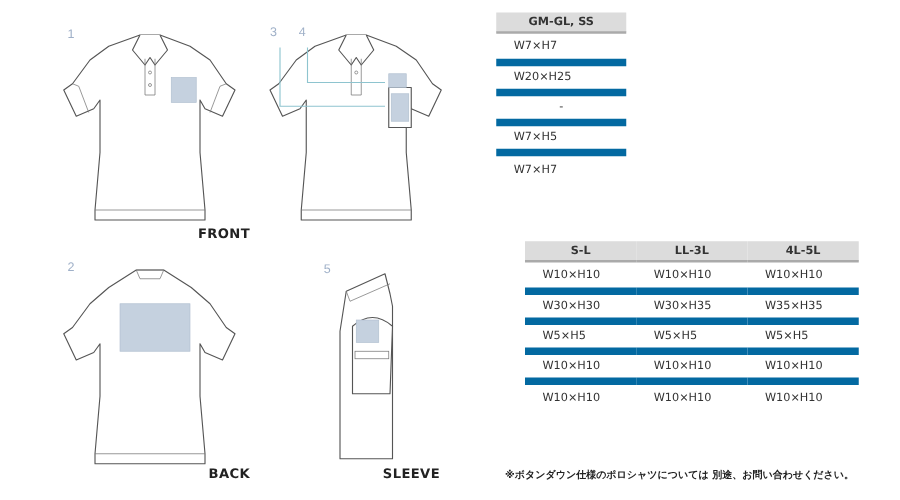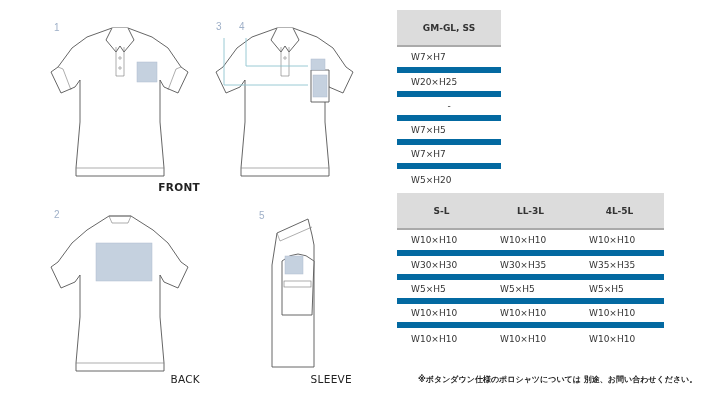--- a/index.html
+++ b/index.html
@@ -2,39 +2,39 @@
 <html><head>
   <meta charset="utf-8">
   <style>
     * { box-sizing: border-box; margin: 0; padding: 0; }
     html, body { width: 720px; height: 400px; background: #ffffff; overflow: hidden; }
     body { position: relative; font-family: "DejaVu Sans", "Liberation Sans", sans-serif; color: #333; }
 
     .figure { position: absolute; }
     .fig-num { position: absolute; font-size: 10px; color: #9fb0c8; font-family: "Liberation Sans", sans-serif; }
     .fig-label { position: absolute; font-size: 10.5px; font-weight: bold; color: #222; text-align: right; letter-spacing: 0.3px; font-family: "DejaVu Sans", sans-serif; }
-    .fig-label.light { font-weight: normal; }
+    .fig-label.light { font-weight: bold; }
     svg { position: absolute; left: 0; top: 0; overflow: visible; }
     .garment { fill: #fff; stroke: #555; stroke-width: 0.9; stroke-linejoin: round; }
     .garment-thin { fill: none; stroke: #777; stroke-width: 0.6; }
     .zone { fill: #c5d1df; stroke: #aebdce; stroke-width: 0.5; }
     .leader { fill: none; stroke: #8ec4cf; stroke-width: 0.9; }
 
     table.spec { position: absolute; border-collapse: collapse; font-size: 9px; color: #333; }
-    table.spec th { background: #dcdcdc; font-weight: bold; color: #333; height: 36px; border-bottom: 2px solid #aaa; font-size: 9px; }
+    table.spec th { background: #dcdcdc; font-weight: bold; color: #333; height: 16px; border-bottom: 2px solid #aaa; font-size: 9px; }
     table.spec td { height: 24px; border-bottom: 6px solid #0369a1; padding-left: 14px; }
     table.spec tr:last-child td { border-bottom: none; }
     .t1 { left: 397px; top: 10px; width: 104px; }
     .t1 td { padding-left: 16px; }
     .t1 td.center { text-align: center; padding-left: 0; }
-    .t2 { left: 397px; top: 193px; width: 267px; }
+    .t2 { left: 420px; top: 193px; width: 267px; }
     .t2 th { width: 89px; text-align: center; }
     .t2 td { padding-left: 17px; }
 
-    .note { position: absolute; left: 418px; top: 374px; font-size: 8px; font-weight: bold; color: #222; white-space: nowrap; }
+    .note { position: absolute; left: 404px; top: 374px; font-size: 8px; font-weight: bold; color: #222; white-space: nowrap; }
   </style>
 </head>
 <body>
 
 <div class="figure" style="left:40px;top:10px;width:160px;height:185px;">
   <span class="fig-num" style="left:14px;top:12px;">1</span>
   <svg width="160" height="185">
     <path class="garment" d="M47,27 L72,18 L88,18 L112,27 L128,38 L141,57 L148,62 L138,83 L124,77 L120,70 L120,112 L124,158 L124,166 L36,166 L36,158 L40,112 L40,70 L35,77 L21,83 L11,62 L18,57 L32,38 Z"></path>
     <path class="garment-thin" d="M18,57 L23,59 L31,80 M141,57 L136,59 L128,80"></path>
     <path class="garment-thin" d="M36,158 L124,158"></path>
@@ -101,23 +101,20 @@
       </tr>
     <tr>
         <td class="center">-</td>
       </tr>
     <tr>
         <td>W7×H5</td>
       </tr>
     <tr>
         <td>W7×H7</td>
       </tr>
-    <tr>
-        <td>W5×H20</td>
-      </tr>
   </tbody>
 </table>
 
 <table class="spec t2">
   <thead>
     <tr>
       <th>S-L</th>
       <th>LL-3L</th>
       <th>4L-5L</th>
     </tr>

